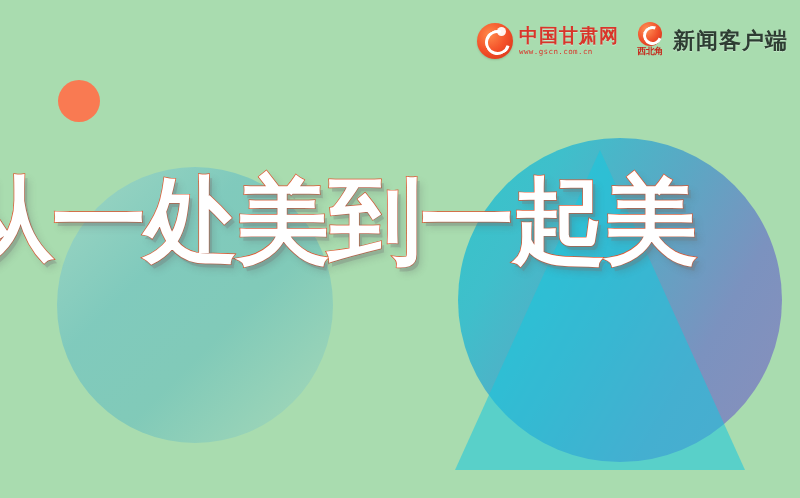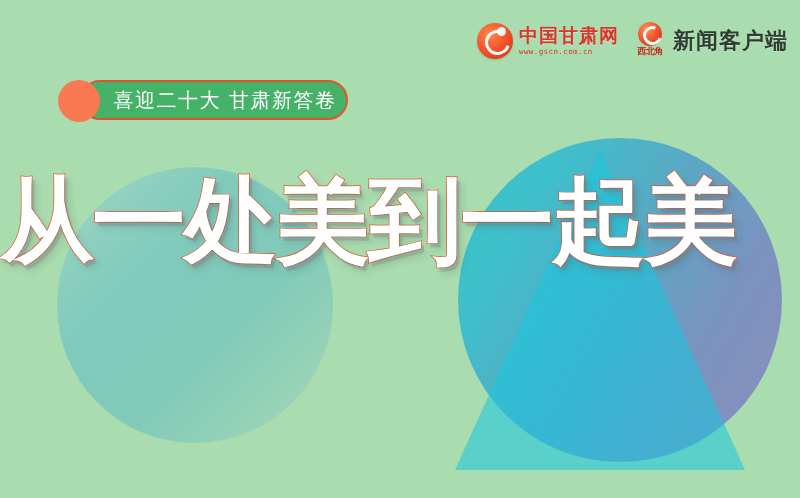--- a/index.html
+++ b/index.html
@@ -99,21 +99,21 @@
     font-family:"DejaVu Sans","Liberation Sans",sans-serif;
   }
   .badge-dot{
     position:absolute;left:58px;top:80px;width:42px;height:42px;border-radius:50%;
     background:#f97a52;
   }
 
   
   .headline{
     position:absolute;left:0;top:170px;width:656px;
-    display:flex;flex-direction:row;align-items:center;
+    display:flex;flex-direction:column;align-items:center;justify-content:flex-end;
   }
   .hl-line{
     position:relative;
     font-family:"DejaVu Sans","Liberation Sans",sans-serif;
     font-weight:bold;
     font-size:96px;
     line-height:1.08;
     white-space:nowrap;
     color:#ffffff;
     -webkit-text-stroke:1.4px #e2542c;
@@ -154,22 +154,19 @@
     <div class="logo-block">
       <div class="nw-mark">
         <div class="nw-dot"></div>
         <span class="nw-sub">西北角</span>
       </div>
       <span class="nw-name">新闻客户端</span>
     </div>
 
   </div>
 
-  <div class="badge">
-    <span class="badge-label">喜迎二十大 甘肃新答卷</span>
-  </div>
   <div class="badge-dot"></div>
 
   <div class="headline">
     <div class="hl-line line1">从一处美到一起美</div>
   </div>
 
 </div>
 
 </body></html>

